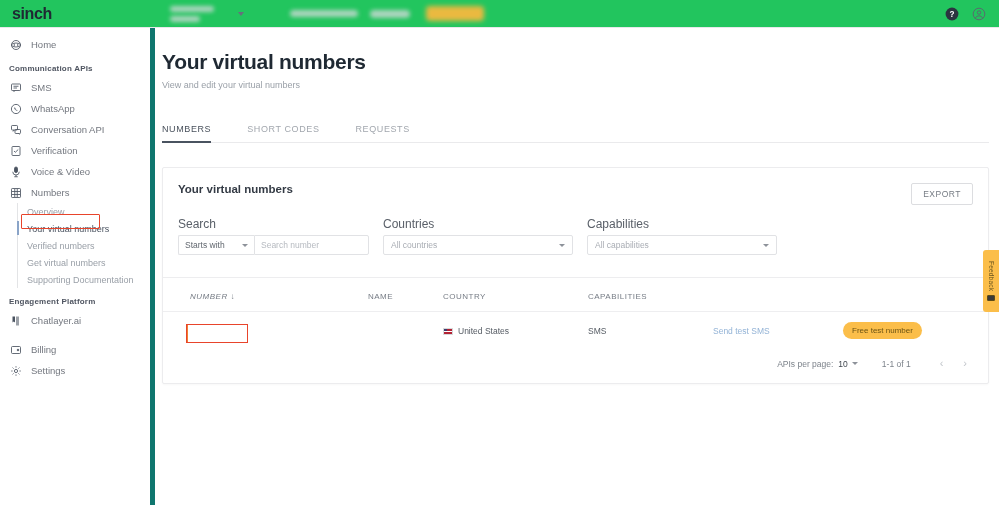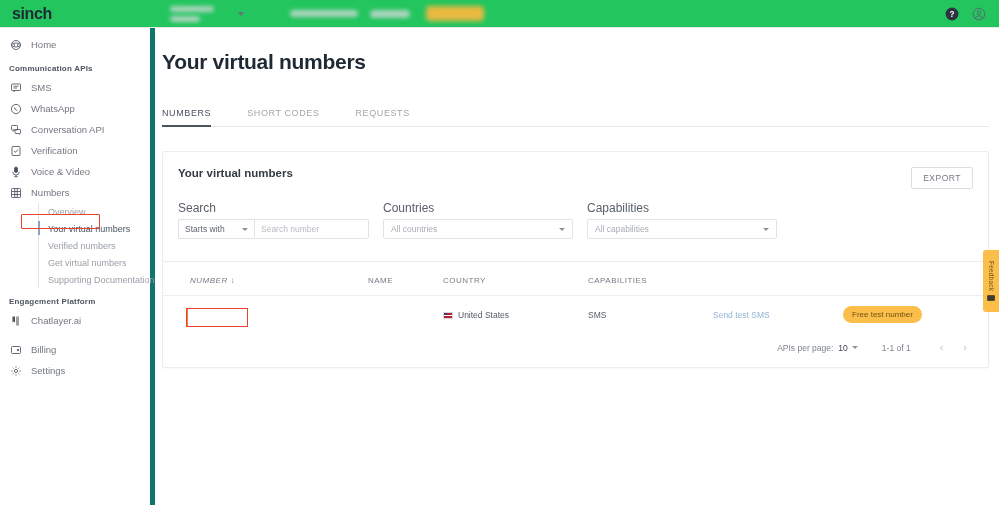--- a/index.html
+++ b/index.html
@@ -108,21 +108,21 @@
   }
   .nav-label { white-space: nowrap; }
   .nav-section {
     font-size: 8px;
     font-weight: 700;
     color: #4f5561;
     letter-spacing: .2px;
     padding: 9px 0 4px 9px;
   }
   .subnav {
-    margin-left: 38px;
+    margin-left: 17px;
     border-left: 1px solid #e3e4e6;
     padding-left: 9px;
   }
   .subnav-item {
     height: 17px;
     display: flex;
     align-items: center;
     color: #9aa0a8;
     font-size: 9px;
     cursor: pointer;
@@ -559,20 +559,21 @@
         </span>
         <span class="nav-label">Settings</span>
       </div>
     </div>
 
     <div class="hl-box" style="left:21px; top:186px; width:79px; height:15px;"></div>
 
     <div class="main">
 
       <div class="page-title">Your virtual numbers</div>
+      <div class="page-sub">View and edit your virtual numbers</div>
 
       <div class="tabs">
         <div class="tab active">NUMBERS</div>
         <div class="tab">SHORT CODES</div>
         <div class="tab">REQUESTS</div>
       </div>
 
       <div class="card">
 
         <div class="card-head">

